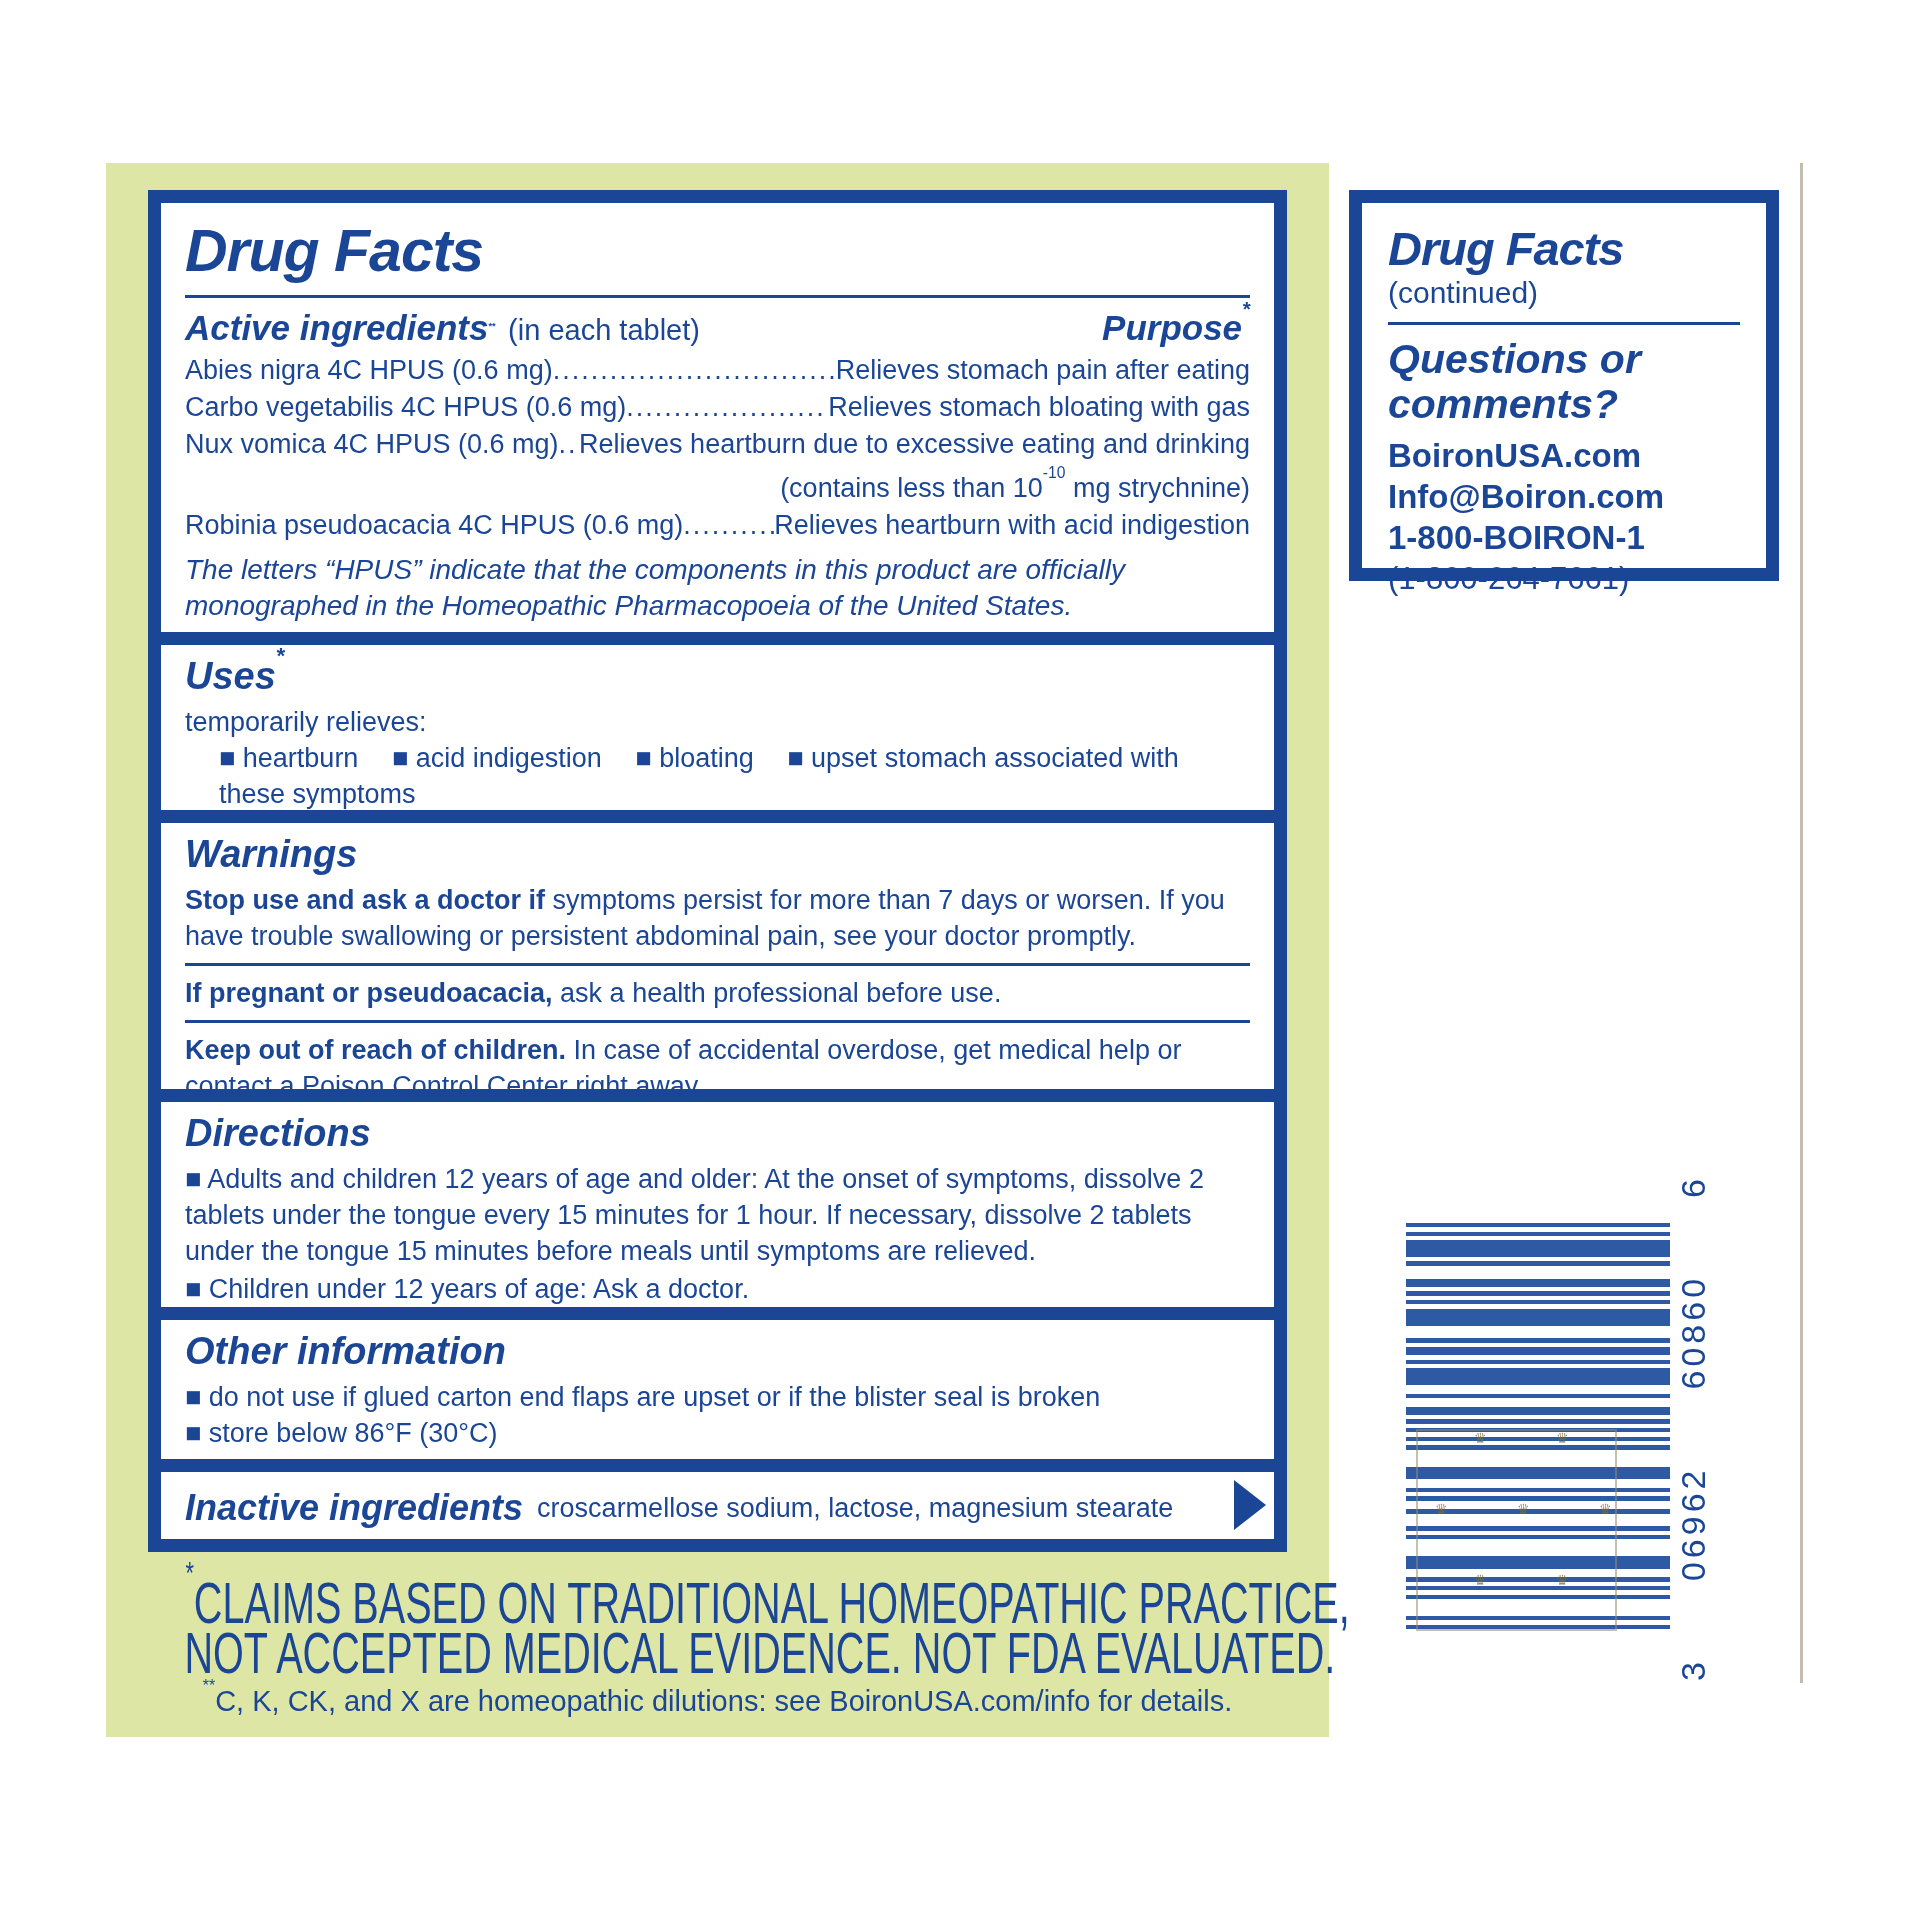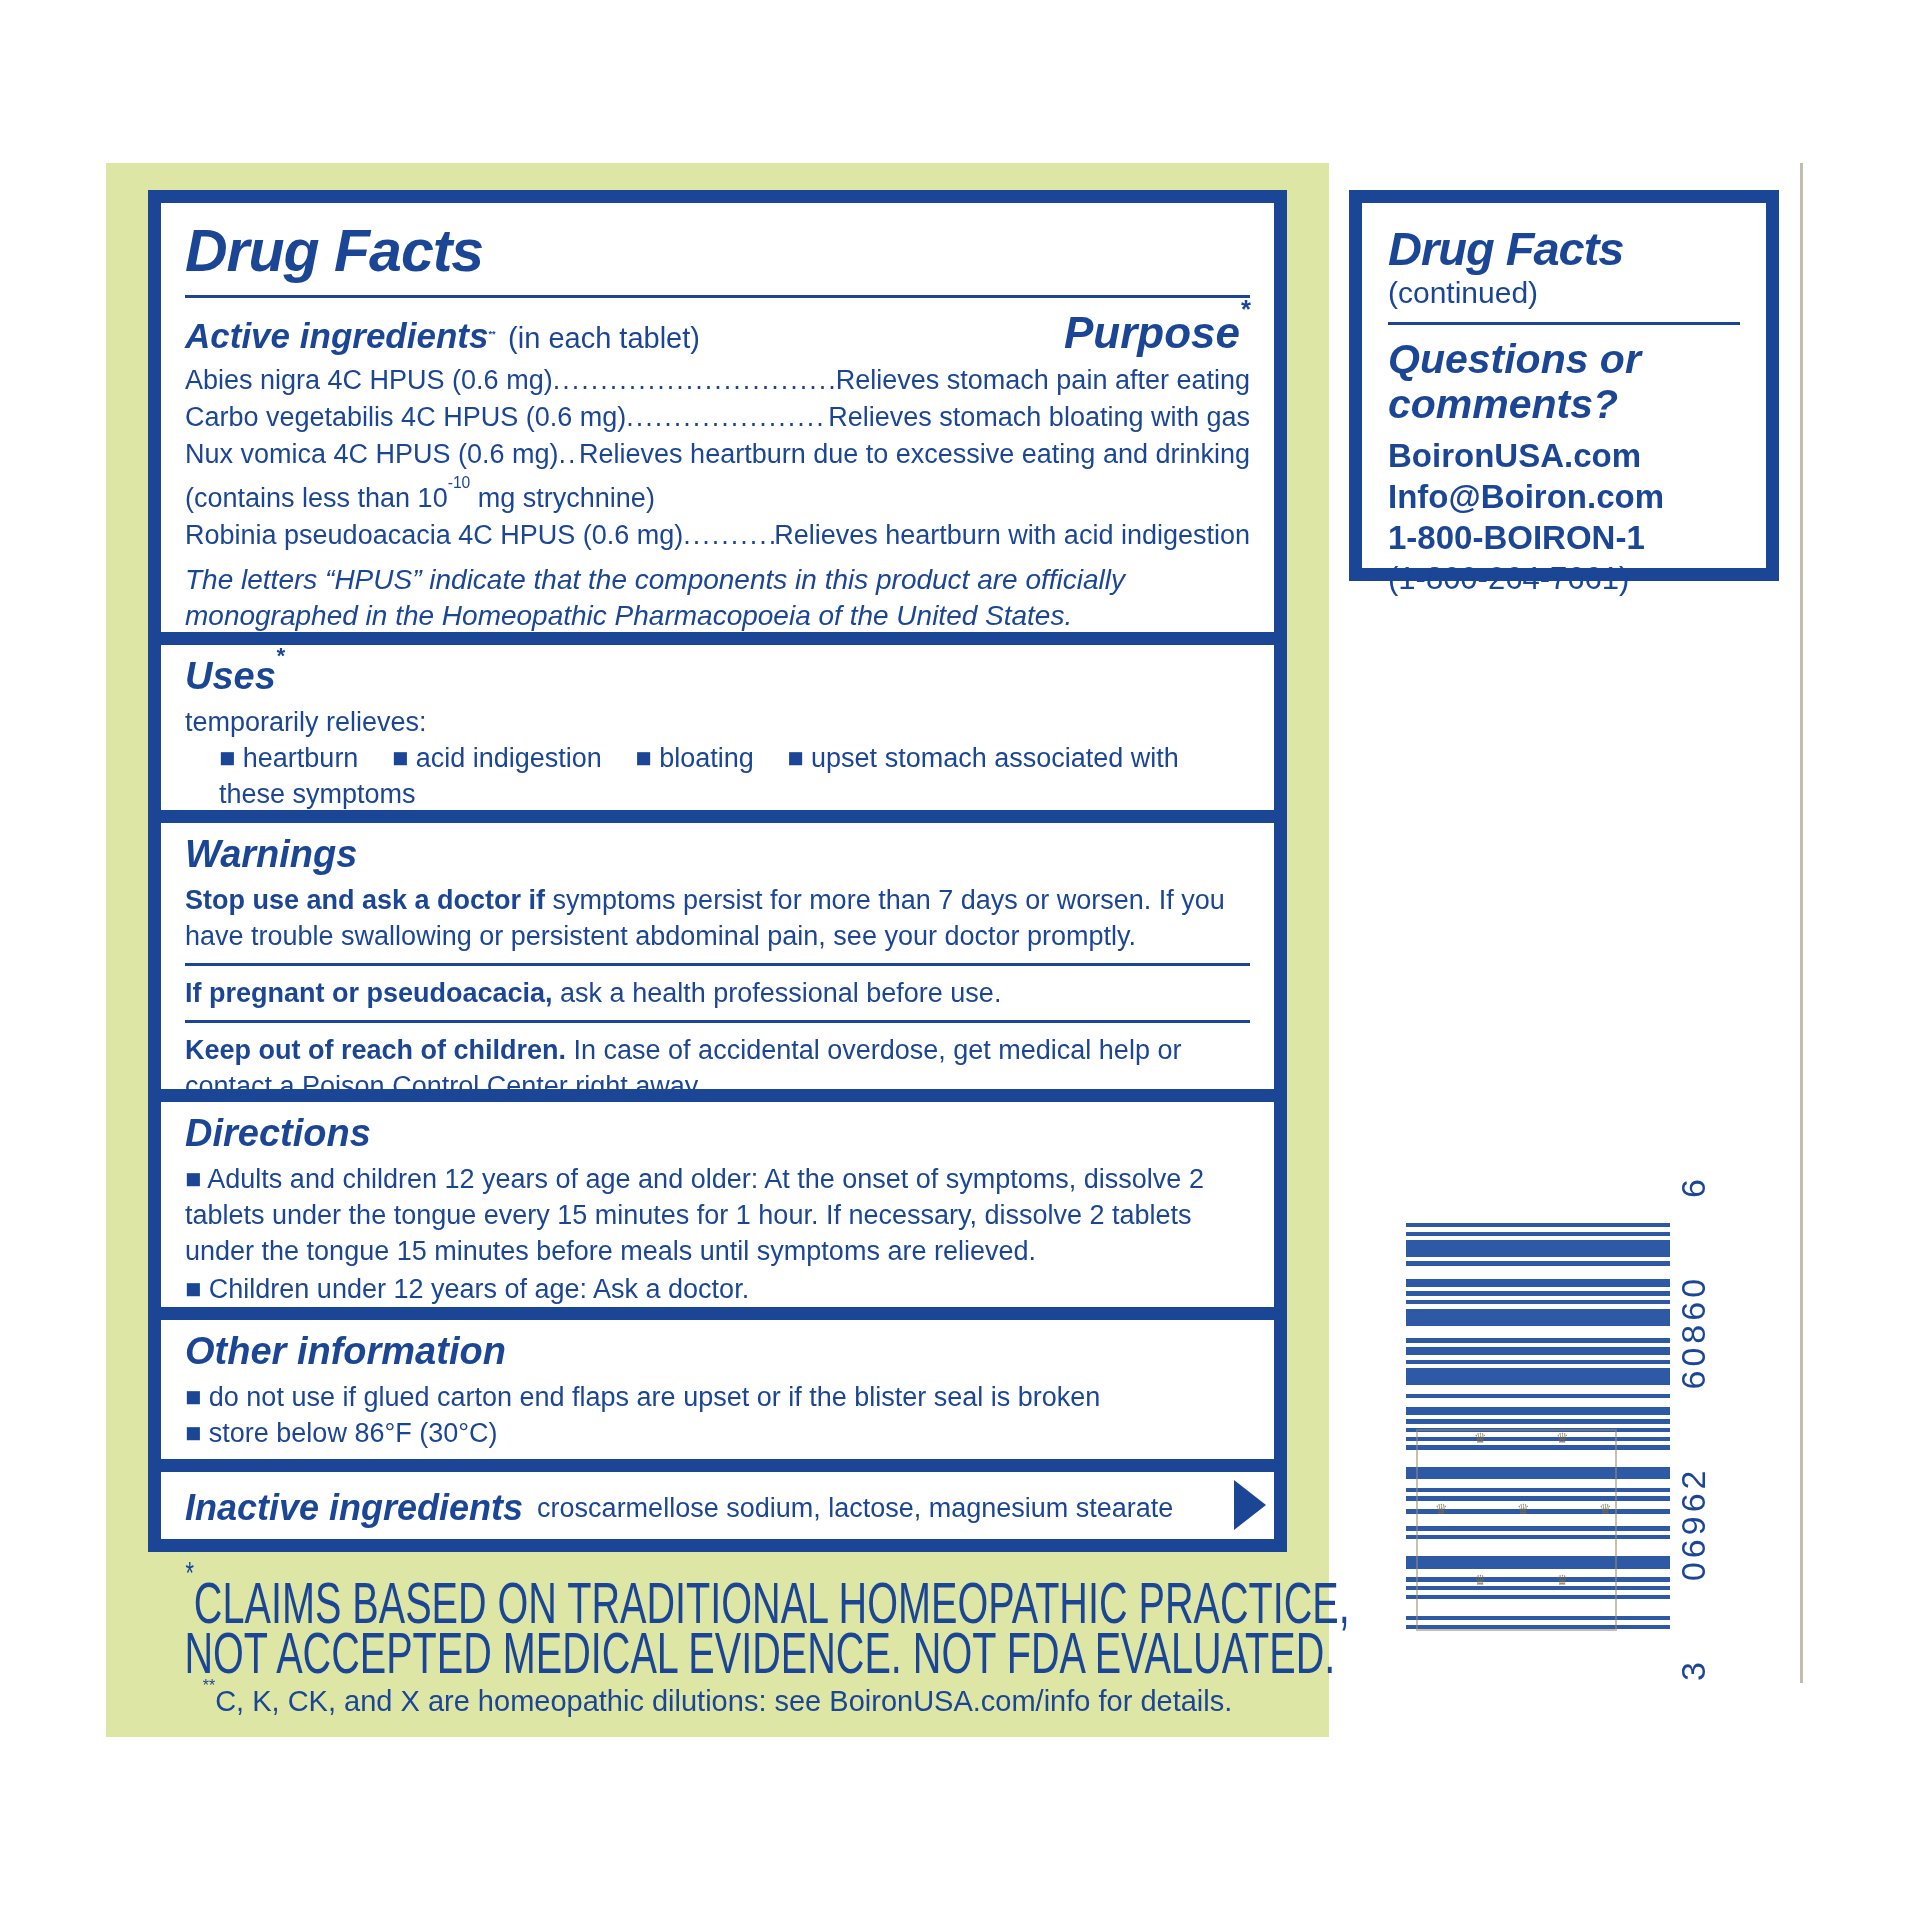--- a/index.html
+++ b/index.html
@@ -15,26 +15,26 @@
   .bi { font-weight:bold; font-style:italic; }
   sup.s { font-size:58%; position:relative; top:-0.55em; font-weight:bold; }
 
   
   .s1 { height:436px; }
   .df-title { font-size:59px; font-weight:bold; font-style:italic; letter-spacing:-1px; margin:8px 0 10px 0; }
   .title-rule { height:3px; background:#1b4696; margin-bottom:10px; }
   .ai-head { display:flex; justify-content:space-between; align-items:baseline; margin-bottom:4px; }
   .ai-left .h { font-size:35px; } 
   .ai-left .note { font-size:29px; font-weight:normal; font-style:normal; margin-left:8px; }
-  .ai-right { font-size:44px; }
+  .ai-right { font-size:35px; }
   .ing-row { display:flex; align-items:center; font-size:27px; line-height:37px; }
   .ing-name, .ing-purpose { white-space:nowrap; }
   .leader { flex:1; min-width:0; overflow:hidden; white-space:nowrap; letter-spacing:2px; }
   .leader::after { content:"........................................................................................................"; }
-  .plain-line { font-size:27px; line-height:37px; }
+  .plain-line { font-size:27px; line-height:37px;text-align:right; }
   .hpus-note { font-size:28px; font-style:italic; line-height:36px; margin-top:8px; max-width:1010px; }
 
   
   .s2 { height:167px; }
   .sec-h { font-size:38px; font-weight:bold; font-style:italic; margin:4px 0 6px 0; }
   .body-t { font-size:27px; line-height:36px; }
   .uses-bullets { font-size:27px; line-height:36px; padding-left:34px; }
   .uses-bullets span { margin-right:26px; }
 
   

